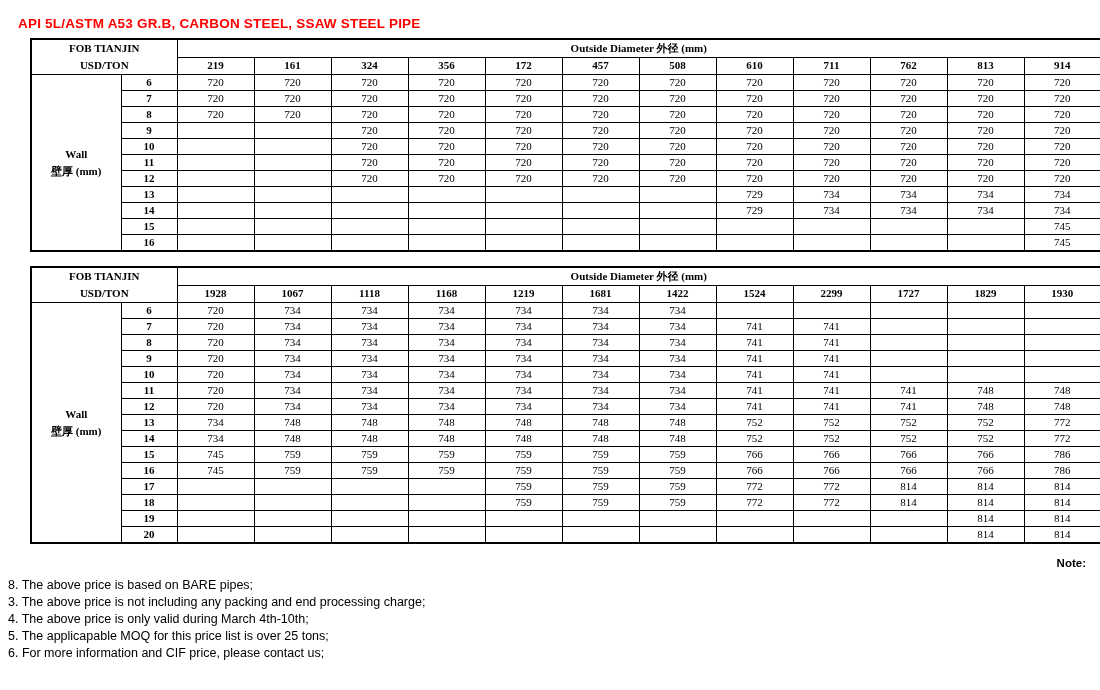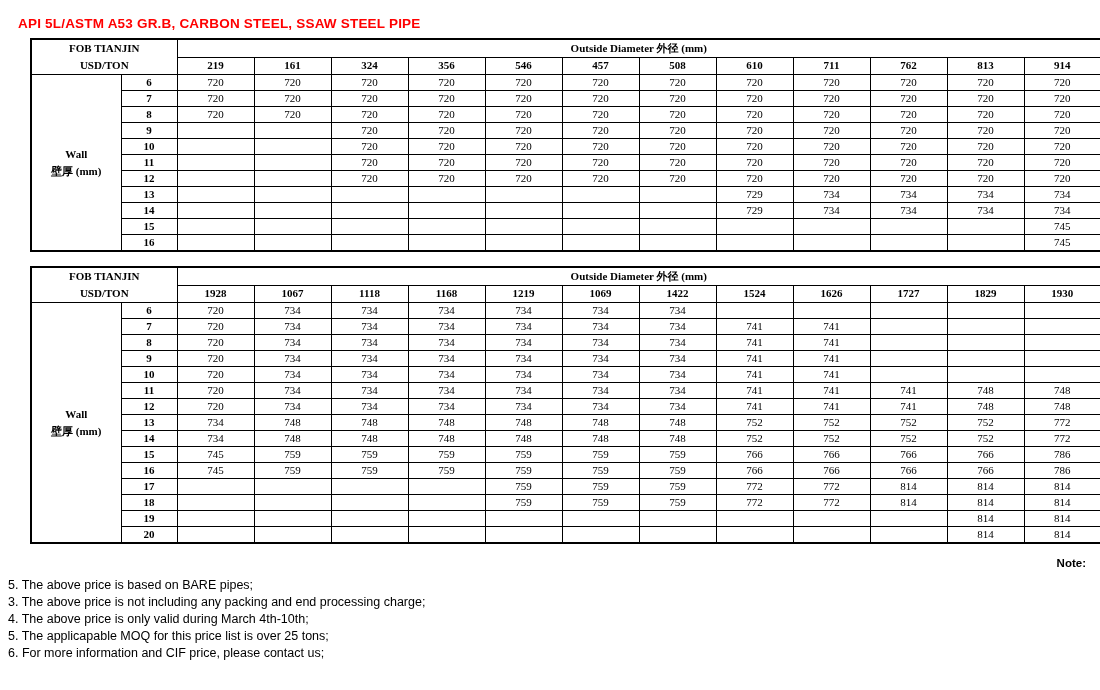--- a/index.html
+++ b/index.html
@@ -76,21 +76,21 @@
         <div>FOB TIANJIN</div>
         <div>USD/TON</div>
       </td>
       <td class="span-header" colspan="12">Outside Diameter 外径 (mm)</td>
     </tr>
     <tr class="diameter-row">
         <td class="col-hdr">219</td>
         <td class="col-hdr">161</td>
         <td class="col-hdr">324</td>
         <td class="col-hdr">356</td>
-        <td class="col-hdr">546</td>
+        <td class="col-hdr">172</td>
         <td class="col-hdr">457</td>
         <td class="col-hdr">508</td>
         <td class="col-hdr">610</td>
         <td class="col-hdr">711</td>
         <td class="col-hdr">762</td>
         <td class="col-hdr">813</td>
         <td class="col-hdr">914</td>
       </tr>
   </tbody>
   <tbody>
@@ -290,24 +290,24 @@
         <div>USD/TON</div>
       </td>
       <td class="span-header" colspan="12">Outside Diameter 外径 (mm)</td>
     </tr>
     <tr class="diameter-row">
         <td class="col-hdr">1928</td>
         <td class="col-hdr">1067</td>
         <td class="col-hdr">1118</td>
         <td class="col-hdr">1168</td>
         <td class="col-hdr">1219</td>
-        <td class="col-hdr">1069</td>
+        <td class="col-hdr">1681</td>
         <td class="col-hdr">1422</td>
         <td class="col-hdr">1524</td>
-        <td class="col-hdr">1626</td>
+        <td class="col-hdr">2299</td>
         <td class="col-hdr">1727</td>
         <td class="col-hdr">1829</td>
         <td class="col-hdr">1930</td>
       </tr>
   </tbody>
   <tbody>
       <tr>
         <td class="wall-hdr" rowspan="15">
           <div>Wall</div>
           <div>壁厚 (mm)</div>
@@ -535,18 +535,18 @@
         <td class="price-cell"></td>
         <td class="price-cell">814</td>
         <td class="price-cell">814</td>
       </tr>
     </tbody>
 </table>
 
 <div class="note-label">Note:</div>
 
 <div class="notes">
-  <div class="note-line">5. The above price is based on BARE pipes;</div>
+  <div class="note-line">8. The above price is based on BARE pipes;</div>
   <div class="note-line">3. The above price is not including any packing and end processing charge;</div>
   <div class="note-line">4. The above price is only valid during March 4th-10th;</div>
   <div class="note-line">5. The applicapable MOQ for this price list is over 25 tons;</div>
   <div class="note-line">6. For more information and CIF price, please contact us;</div>
 </div>
 
 </body></html>

